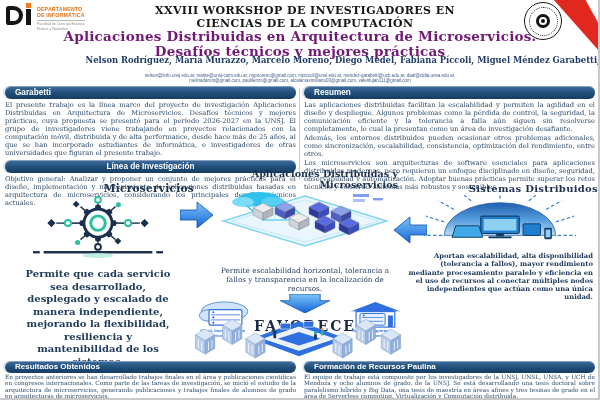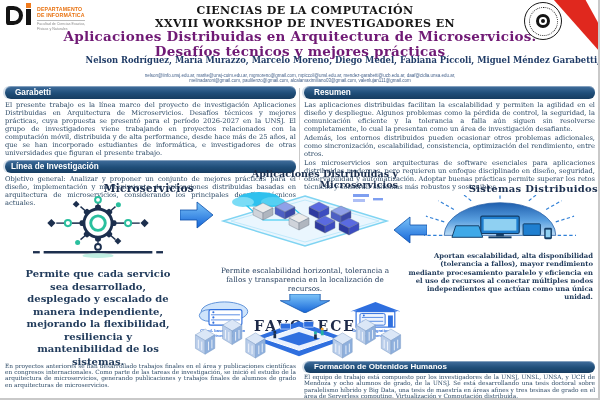--- a/index.html
+++ b/index.html
@@ -30,21 +30,21 @@
   
   .poster-title{left:0;top:29px;width:600px;text-align:center;color:#701a75;font-weight:bold;
     font-size:13.5px;line-height:1.12;letter-spacing:.2px;}
   .authors{left:0;top:55px;width:600px;text-align:right;color:#1f3b66;font-weight:bold;
     font-size:8.4px;line-height:1.3;}
   .emails{left:0;top:72.5px;width:600px;text-align:center;color:#44618a;font-size:4.5px;line-height:1.3;font-family:"Liberation Sans",sans-serif;}
   
   .bar{background:linear-gradient(180deg,#426f9e 0%,#1f4e79 55%,#173d61 100%);color:#fff;
     font-family:"Liberation Sans",sans-serif;font-weight:bold;font-size:8.2px;
     border-radius:6px;padding:1.5px 6px 2px 10px;box-shadow:inset 0 1px 0 rgba(255,255,255,.35), -2px 0 0 #d8e2ec;}
-  .bar.center{text-align:left;padding-left:6px;}
+  .bar.center{text-align:center;padding-left:6px;}
   .body-text{font-size:6.7px;line-height:1.2;text-align:justify;font-weight:400;color:#2d4a66;margin-top:2.5px;}
   .col{width:291px;}
   .col-left{left:5px;top:86px;}
   .col-right{left:304px;top:86px;}
   .col-divider{left:299px;top:88px;width:1px;height:92px;background:#c9c9c9;}
   .bar-gap{margin-top:3px;}
   
   .mid-title{font-weight:bold;color:#1c2f4e;text-align:right;}
   .mid-left{left:2px;top:182px;width:192px;text-align:center;}
   .mid-left .mid-title{font-size:10.5px;letter-spacing:.3px;}
@@ -91,22 +91,22 @@
         <div>DE INFORMÁTICA</div>
       </div>
       <div class="logo-line2">
         <div>Facultad de Ciencias Exactas,</div>
         <div>Físicas y Naturales</div>
       </div>
     </span>
   </div>
 
   <div class="abs workshop-title">
+    <div>XXVIII WORKSHOP DE INVESTIGADORES EN</div>
     <div>CIENCIAS DE LA COMPUTACIÓN</div>
-    <div>XXVIII WORKSHOP DE INVESTIGADORES EN</div>
   </div>
 
   <div class="abs seal">
     <div class="seal-ring">
         <div class="seal-core">
           <div class="seal-dot"></div>
         </div>
       </div>
   </div>
   <div class="abs ribbon"></div>
@@ -350,20 +350,21 @@
       <rect x="68" y="43" width="24" height="2" fill="#123c66"></rect>
       <polygon points="34,32 58,32 62,44 30,44" fill="#3fa9e8" stroke="#123c66" stroke-width="1"></polygon>
       <rect x="104" y="30" width="18" height="12" rx="1" fill="#1f7fd0" stroke="#123c66" stroke-width="1"></rect>
       <rect x="126" y="34" width="8" height="12" rx="1.5" fill="#123c66"></rect>
       <rect x="127.5" y="36" width="5" height="8" fill="#8fd0f2"></rect>
     </svg>
     <div class="caption">Aportan escalabilidad, alta disponibilidad (tolerancia a fallos), mayor rendimiento mediante procesamiento paralelo y eficiencia en el uso de recursos al conectar múltiples nodos independientes que actúan como una única unidad.</div>
   </div>
 
   <div class="abs col bottom-sec bottom-left">
+    <div class="bar">Resultados Obtenidos</div>
     <div class="body-text">En proyectos anteriores se han desarrollado trabajos finales en el área y publicaciones científicas en congresos internacionales. Como parte de las tareas de investigación, se inició el estudio de la arquitectura de microservicios, generando publicaciones y trabajos finales de alumnos de grado en arquitecturas de microservicios.</div>
   </div>
   <div class="abs col bottom-sec bottom-right">
-    <div class="bar">Formación de Obtenidos Humanos</div>
+    <div class="bar">Formación de Recursos Paulina</div>
     <div class="body-text">El equipo de trabajo está compuesto por los investigadores de la UNSJ, UNSL, UNSA, y UCH de Mendoza y ocho alumnos de grado, de la UNSJ. Se está desarrollando una tesis doctoral sobre paralelismo híbrido y Big Data, una tesis de maestría en áreas afines y tres tesinas de grado en el área de Serverless computing, Virtualización y Computación distribuida.</div>
   </div>
 
 </div>
 
 </body></html>

